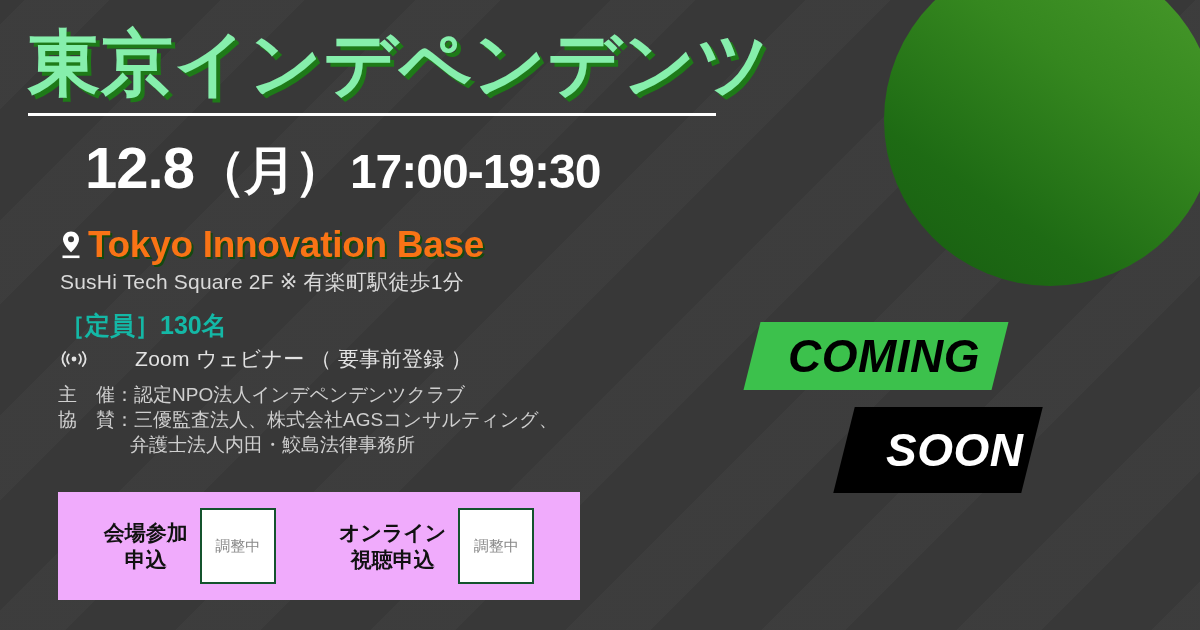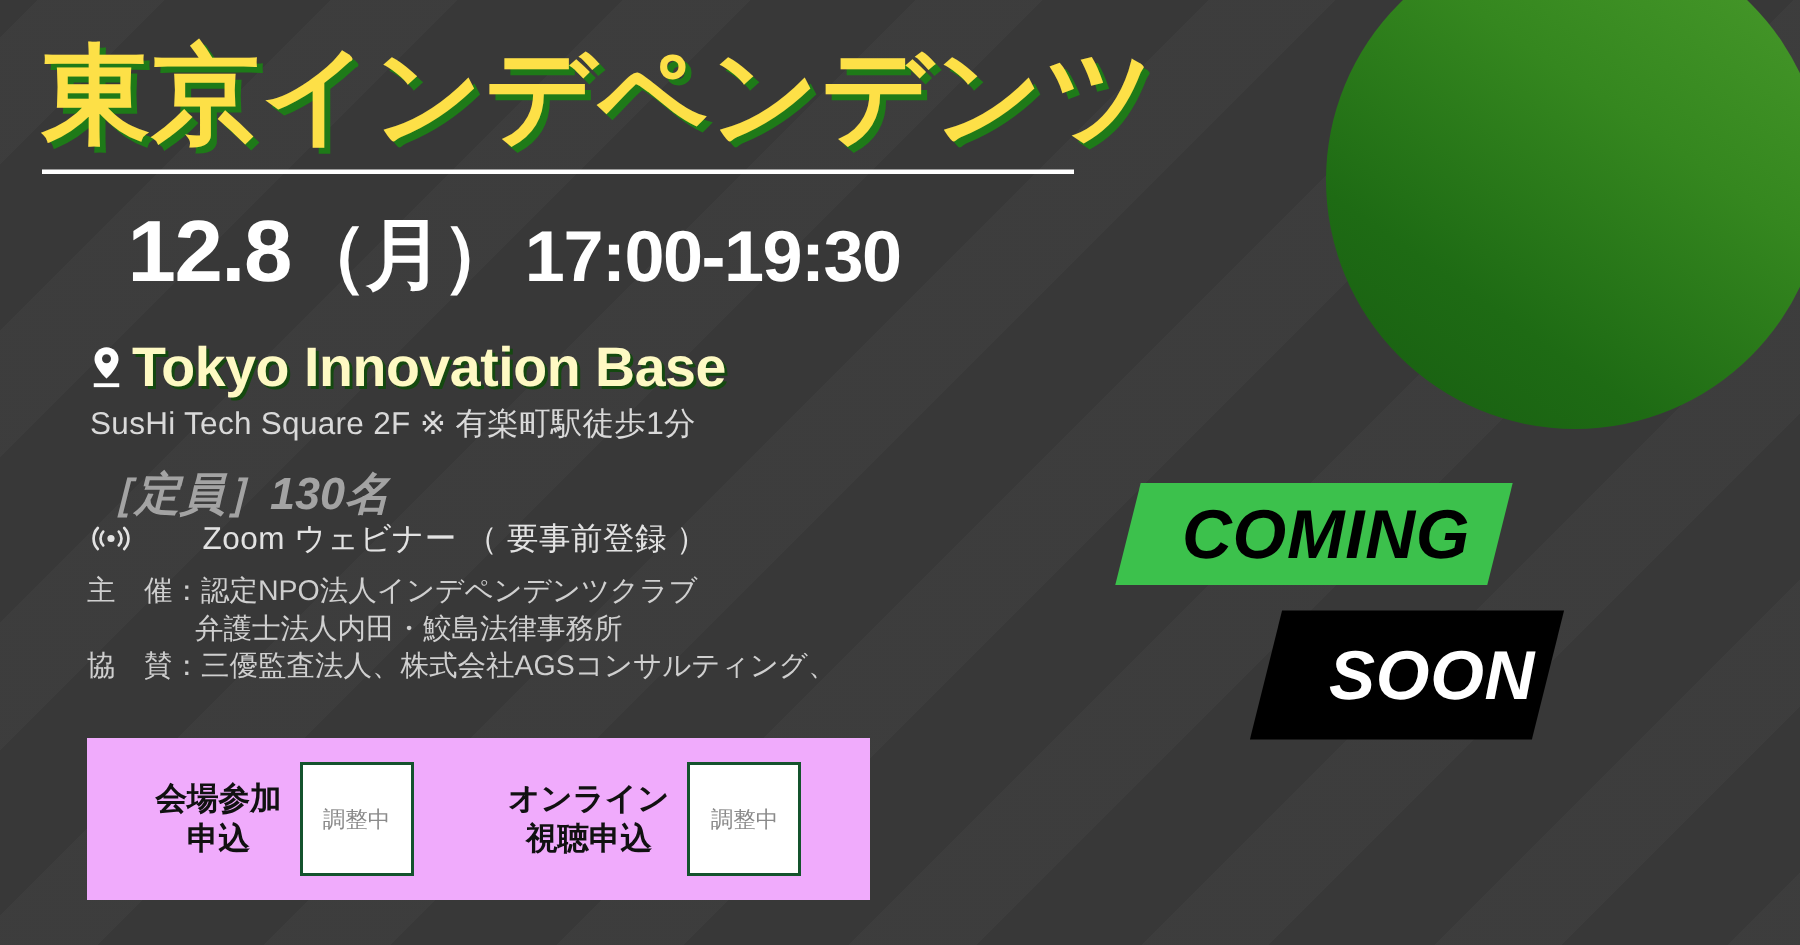--- a/index.html
+++ b/index.html
@@ -90,21 +90,21 @@
     position: relative;
     z-index: 3;
   }
 
   .title {
     position: absolute;
     left: 28px;
     top: 16px;
     font-size: 72px;
     font-weight: bold;
-    color: #fde047;
+    color: #86efac;
     letter-spacing: 1px;
     white-space: nowrap;
     text-shadow: 4px 4px 0 #1e7a18;
   }
   .title-rule {
     position: absolute;
     left: 28px;
     top: 113px;
     width: 688px;
     height: 3px;
@@ -151,43 +151,42 @@
   .pin-icon {
     width: 22px;
     height: 30px;
     margin-right: 6px;
     flex: none;
     display: block;
   }
   .venue-name {
     font-size: 37px;
     font-weight: bold;
-    color: #fef9c3;
+    color: #f97316;
     letter-spacing: -0.3px;
     text-shadow: 2px 2px 0 #14490f;
   }
   .venue-sub {
     position: absolute;
     left: 60px;
     top: 268px;
     font-size: 21px;
     color: #d9d9d9;
     letter-spacing: 0.2px;
     white-space: nowrap;
   }
 
   .capacity {
     position: absolute;
     left: 60px;
     top: 309px;
-    font-size: 30px;
-    font-weight: bold;
-    color: #a3a3a3;
-    white-space: nowrap;
-    font-style: italic;
+    font-size: 25px;
+    font-weight: bold;
+    color: #14b8a6;
+    white-space: nowrap;
   }
 
   .zoom-row {
     position: absolute;
     left: 60px;
     top: 345px;
     display: flex;
     align-items: center;
     white-space: nowrap;
   }
@@ -305,22 +304,22 @@
         <path d="M8.8 5.4C7.6 6.7 7.0 8.3 7.0 10c0 1.7 0.6 3.3 1.8 4.6" fill="none" stroke="#e2e2e2" stroke-width="1.8" stroke-linecap="round"></path>
         <circle cx="14" cy="10" r="2.4" fill="#e2e2e2"></circle>
         <path d="M19.2 5.4C20.4 6.7 21.0 8.3 21.0 10c0 1.7-0.6 3.3-1.8 4.6" fill="none" stroke="#e2e2e2" stroke-width="1.8" stroke-linecap="round"></path>
         <path d="M22.8 3.0C24.7 5.0 25.6 7.4 25.6 10c0 2.6-0.9 5.0-2.8 7.0" fill="none" stroke="#e2e2e2" stroke-width="1.8" stroke-linecap="round"></path>
       </svg>
       <span class="zoom-text">Zoom ウェビナー （ 要事前登録 ）</span>
     </div>
 
     <div class="credits">
       <span class="cred-line">主　催：認定NPO法人インデペンデンツクラブ</span>
+      <span class="cred-line">協　賛：三優監査法人、株式会社AGSコンサルティング、</span>
       <span class="cred-line cred-indent">弁護士法人内田・鮫島法律事務所</span>
-      <span class="cred-line">協　賛：三優監査法人、株式会社AGSコンサルティング、</span>
     </div>
 
     <div class="reg-panel">
 
       <div class="reg-item">
         <div class="reg-label">
           <span class="lbl-line">会場参加</span>
           <span class="lbl-line">申込</span>
         </div>
         <div class="reg-qr">

